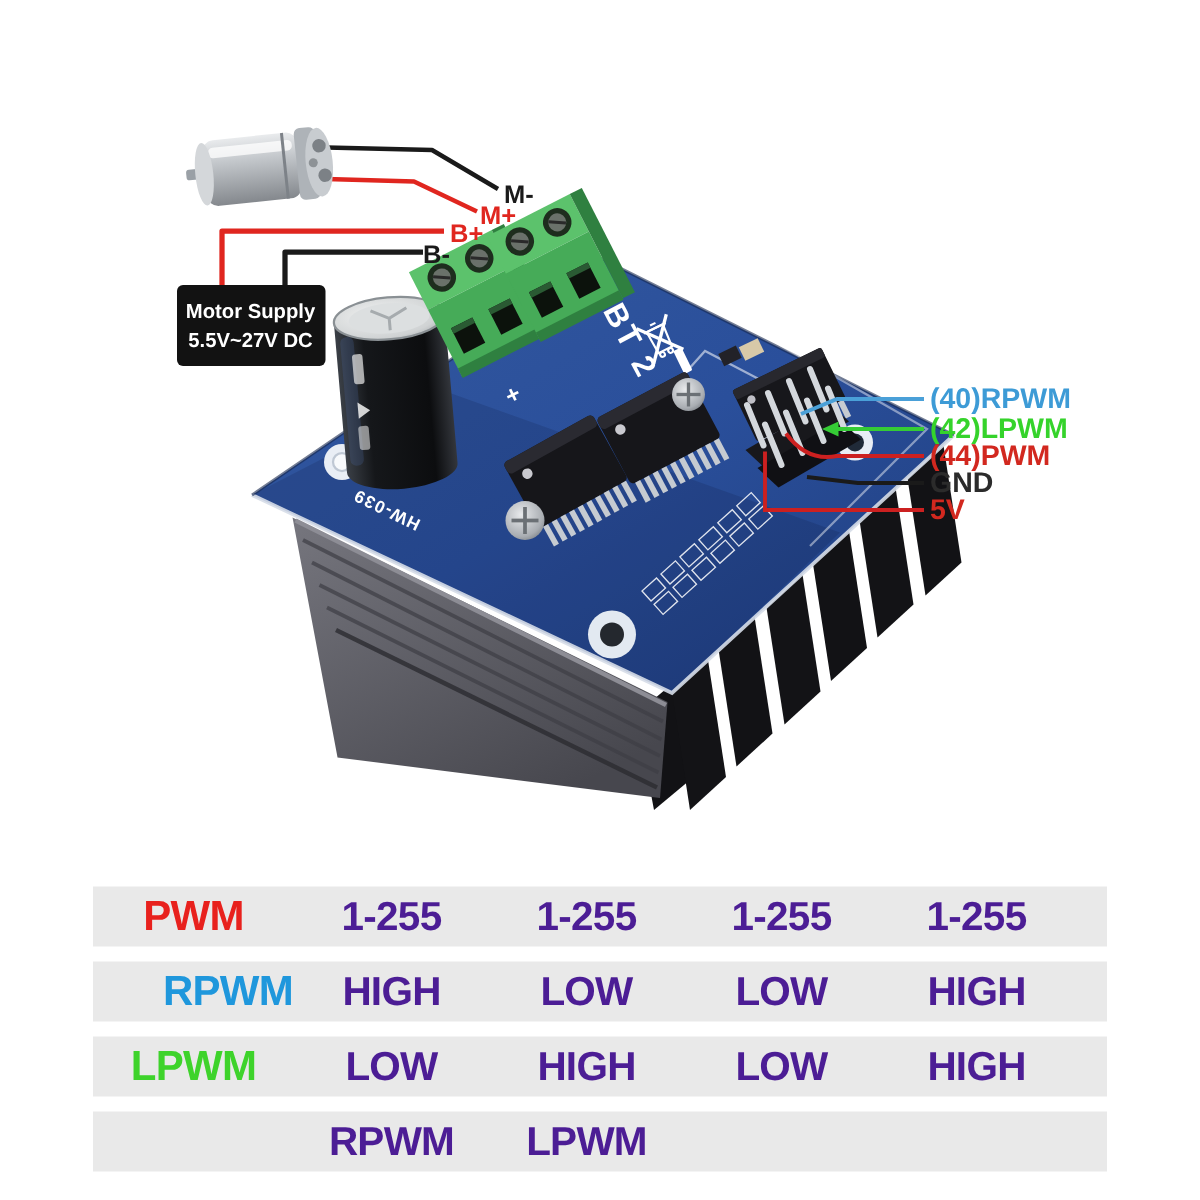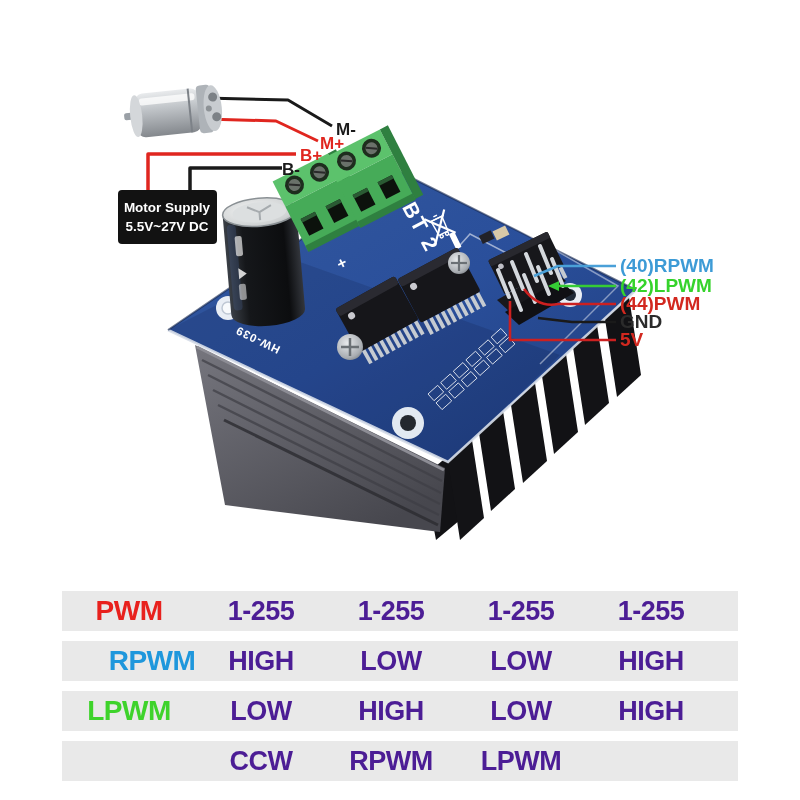--- a/index.html
+++ b/index.html
@@ -331,20 +331,19 @@
     <div class="t-cell t-label" style="color: rgb(62, 211, 43);">LPWM</div>
     <div class="t-cell">LOW</div>
     <div class="t-cell">HIGH</div>
     <div class="t-cell">LOW</div>
     <div class="t-cell">HIGH</div>
     <div class="t-cell"></div>
   </div>
 
   <div class="t-row">
     <div class="t-cell t-label" style="color: rgb(26, 26, 26);"></div>
-    <div class="t-cell">CCW</div>
     <div class="t-cell">RPWM</div>
     <div class="t-cell">LPWM</div>
     <div class="t-cell"></div>
   </div>
 
 </div>
 </div>
 
 </body></html>

